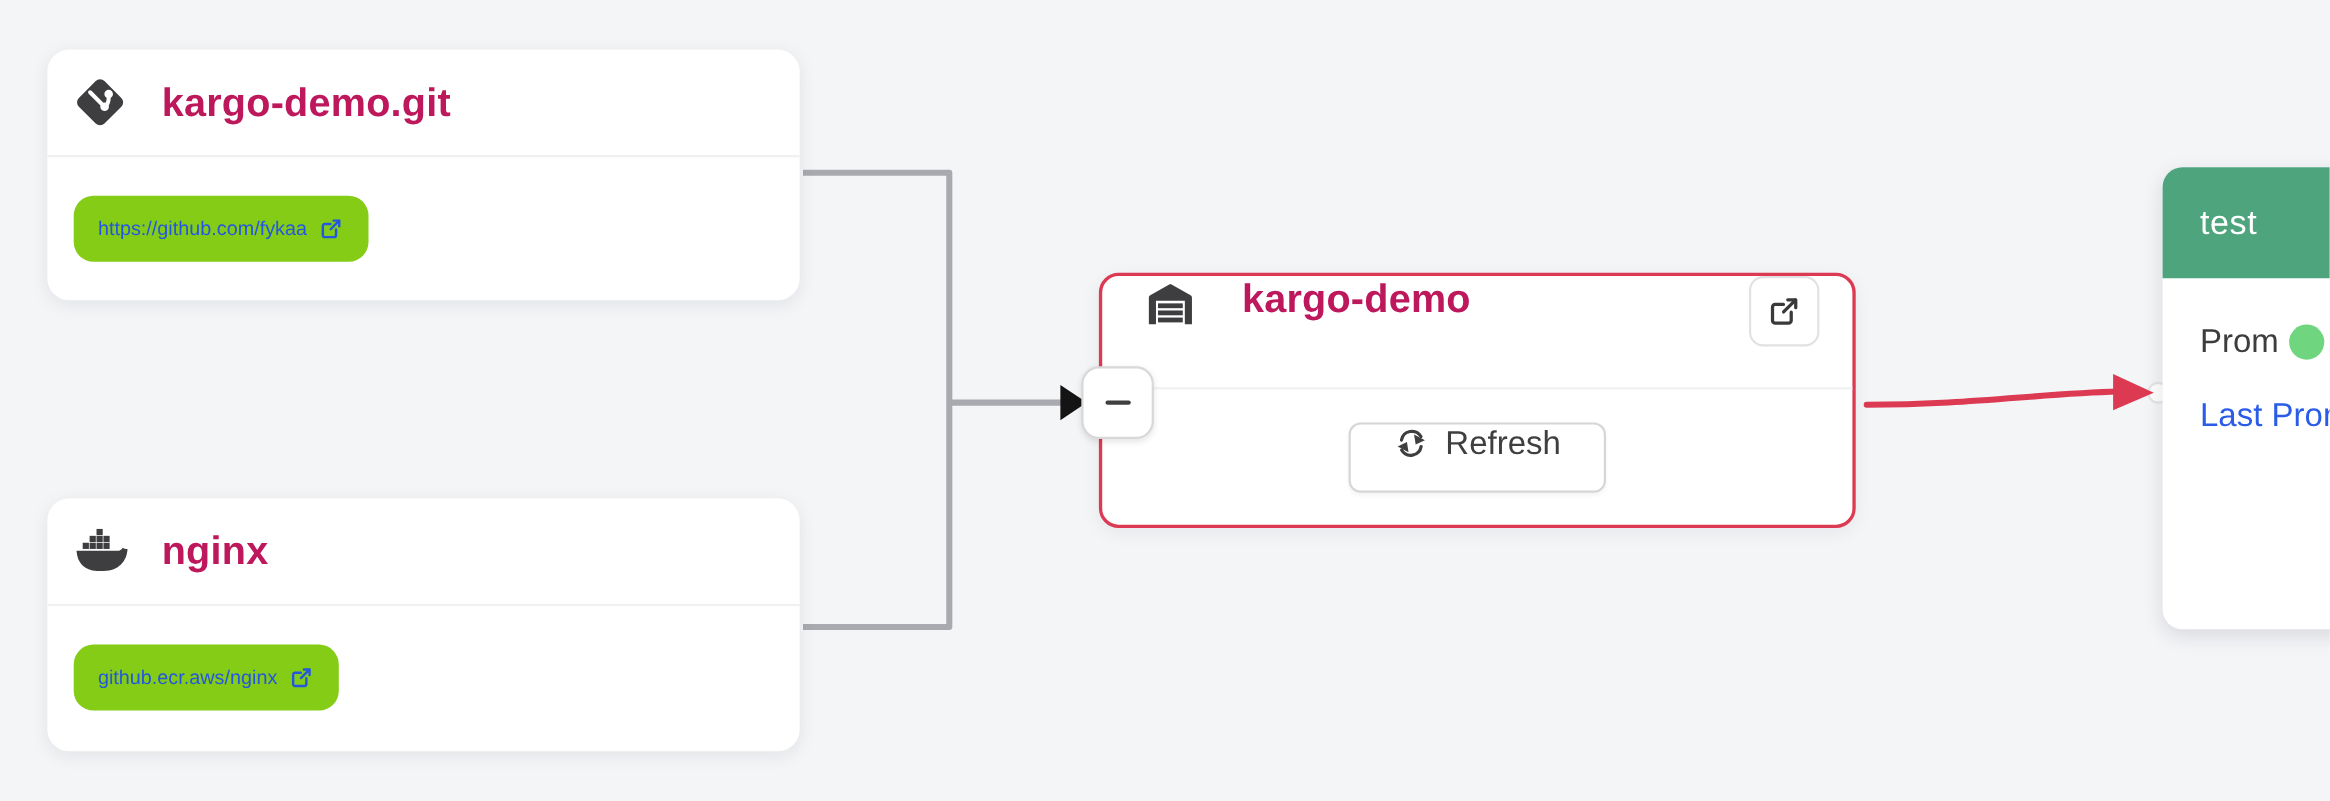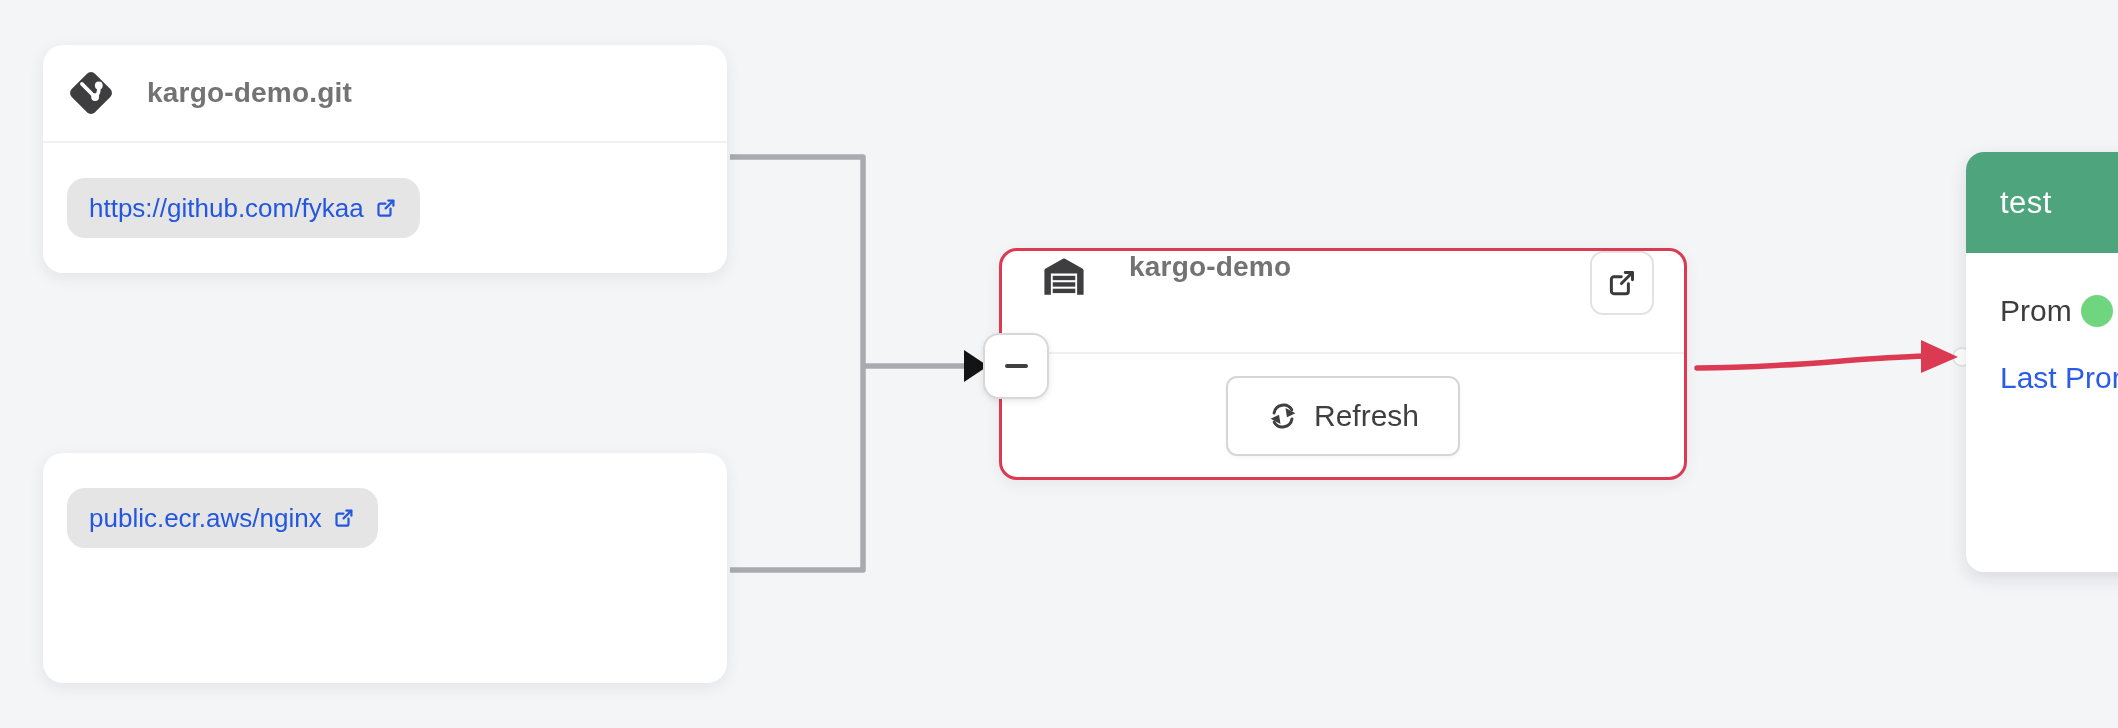--- a/index.html
+++ b/index.html
@@ -10,47 +10,47 @@
   #edges{position:absolute;left:0;top:0;z-index:1;}
   .card{
     position:absolute;background:#fff;border-radius:20px;z-index:2;
     box-shadow:0 4px 16px rgba(15,23,42,.08);
   }
   .card-head{
     display:flex;align-items:center;gap:30px;
     padding:0 24px 0 22px;border-bottom:2px solid #f0f0f1;
   }
   .src .card-head{height:96px;}
-  .card-title{font-size:28px;font-weight:bold;color:#737373;letter-spacing:.2px;}
+  .card-title{font-size:36px;font-weight:bold;color:#be185d;letter-spacing:.2px;}
   .ic{display:inline-flex;flex:0 0 auto;}
   .card-body{padding:35px 24px 0 24px;}
   .pill{
     display:inline-flex;align-items:center;gap:10px;height:60px;
-    padding:0 22px;border-radius:18px;background:#e5e5e5;
-    font-size:26px;color:#2457e0;cursor:pointer;text-decoration:none;
+    padding:0 22px;border-radius:18px;background:#84cc16;
+    font-size:18px;color:#2457e0;cursor:pointer;text-decoration:none;
   }
   
   .node{
     position:absolute;left:999px;top:248px;width:688px;height:232px;z-index:3;
     background:#fff;border:3px solid #dc3a52;border-radius:18px;
     box-sizing:border-box;box-shadow:0 4px 16px rgba(15,23,42,.06);
   }
   .node-head{
     height:101px;display:flex;align-items:flex-start;gap:40px;
     padding:0 30px 0 37px;border-bottom:2px solid #f0f0f1;
   }
   .sq-btn{
     margin-left:auto;width:64px;height:64px;border:2px solid #e2e2e4;
     border-radius:13px;background:#fff;display:flex;align-items:center;
     justify-content:center;cursor:pointer;padding:0;
   }
   .node-body{height:124px;display:flex;align-items:center;justify-content:center;}
   .refresh-btn{
-    display:inline-flex;align-items:center;justify-content:center;gap:15px;
-    width:234px;height:80px;background:#fff;border:2px solid #d6d6d8;
+    display:inline-flex;align-items:flex-start;justify-content:center;gap:15px;
+    width:234px;height:64px;background:#fff;border:2px solid #d6d6d8;
     border-radius:11px;font-family:inherit;font-size:30px;color:#3f3f3f;
     cursor:pointer;box-shadow:0 2px 4px rgba(0,0,0,.04);
   }
   .minus-btn{
     position:absolute;left:983px;top:333px;width:66px;height:66px;z-index:4;
     background:#fff;border:2.5px solid #d8d8da;border-radius:16px;
     box-sizing:border-box;display:flex;align-items:center;justify-content:center;
     cursor:pointer;box-shadow:0 2px 6px rgba(0,0,0,.10);padding:0;
   }
   .minus-bar{width:23px;height:4px;background:#3f3f3f;border-radius:2px;}
@@ -109,23 +109,39 @@
             <path d="M16.5 12.6 v5.3 a1.7 1.7 0 0 1 -1.7 1.7 H6.2 a1.7 1.7 0 0 1 -1.7 -1.7 V9.3 a1.7 1.7 0 0 1 1.7 -1.7 h5.3"></path>
             <path d="M14.3 4.6 h5.1 v5.1"></path>
             <path d="M19.2 4.8 L11.6 12.4"></path>
           </svg>
         </span>
       </a>
     </div>
   </div>
 
   <div class="card src" style="left:43px;top:453px;width:684px;height:230px;">
+    <div class="card-head">
+      <span class="ic">
+        <svg width="52" height="52" viewBox="0 0 24 24" fill="#3e3e41">
+          <rect x="4.7" y="8.5" width="2.6" height="2.6"></rect>
+          <rect x="7.6" y="8.5" width="2.6" height="2.6"></rect>
+          <rect x="10.5" y="8.5" width="2.6" height="2.6"></rect>
+          <rect x="13.4" y="8.5" width="2.6" height="2.6"></rect>
+          <rect x="7.6" y="5.6" width="2.6" height="2.6"></rect>
+          <rect x="10.5" y="5.6" width="2.6" height="2.6"></rect>
+          <rect x="13.4" y="5.6" width="2.6" height="2.6"></rect>
+          <rect x="10.5" y="2.7" width="2.6" height="2.6"></rect>
+          <path d="M2.1 11.9 h17.2 c0.9 0 1.8-0.5 2.2-1.3 c0.6 0.4 1.3 0.6 2 0.5 c-0.2 5-3.7 9.2-10 9.2 h-2.8 c-5.3 0-8.3-3.4-8.6-8.4 z"></path>
+        </svg>
+      </span>
+      <span class="card-title">nginx</span>
+    </div>
     <div class="card-body">
       <a class="pill">
-        <span>public.ecr.aws/nginx</span>
+        <span>github.ecr.aws/nginx</span>
         <span class="ic">
           <svg width="24" height="24" viewBox="0 0 24 24" fill="none" stroke="#2457e0" stroke-width="2.2" stroke-linecap="round" stroke-linejoin="round">
             <path d="M16.5 12.6 v5.3 a1.7 1.7 0 0 1 -1.7 1.7 H6.2 a1.7 1.7 0 0 1 -1.7 -1.7 V9.3 a1.7 1.7 0 0 1 1.7 -1.7 h5.3"></path>
             <path d="M14.3 4.6 h5.1 v5.1"></path>
             <path d="M19.2 4.8 L11.6 12.4"></path>
           </svg>
         </span>
       </a>
     </div>
   </div>

